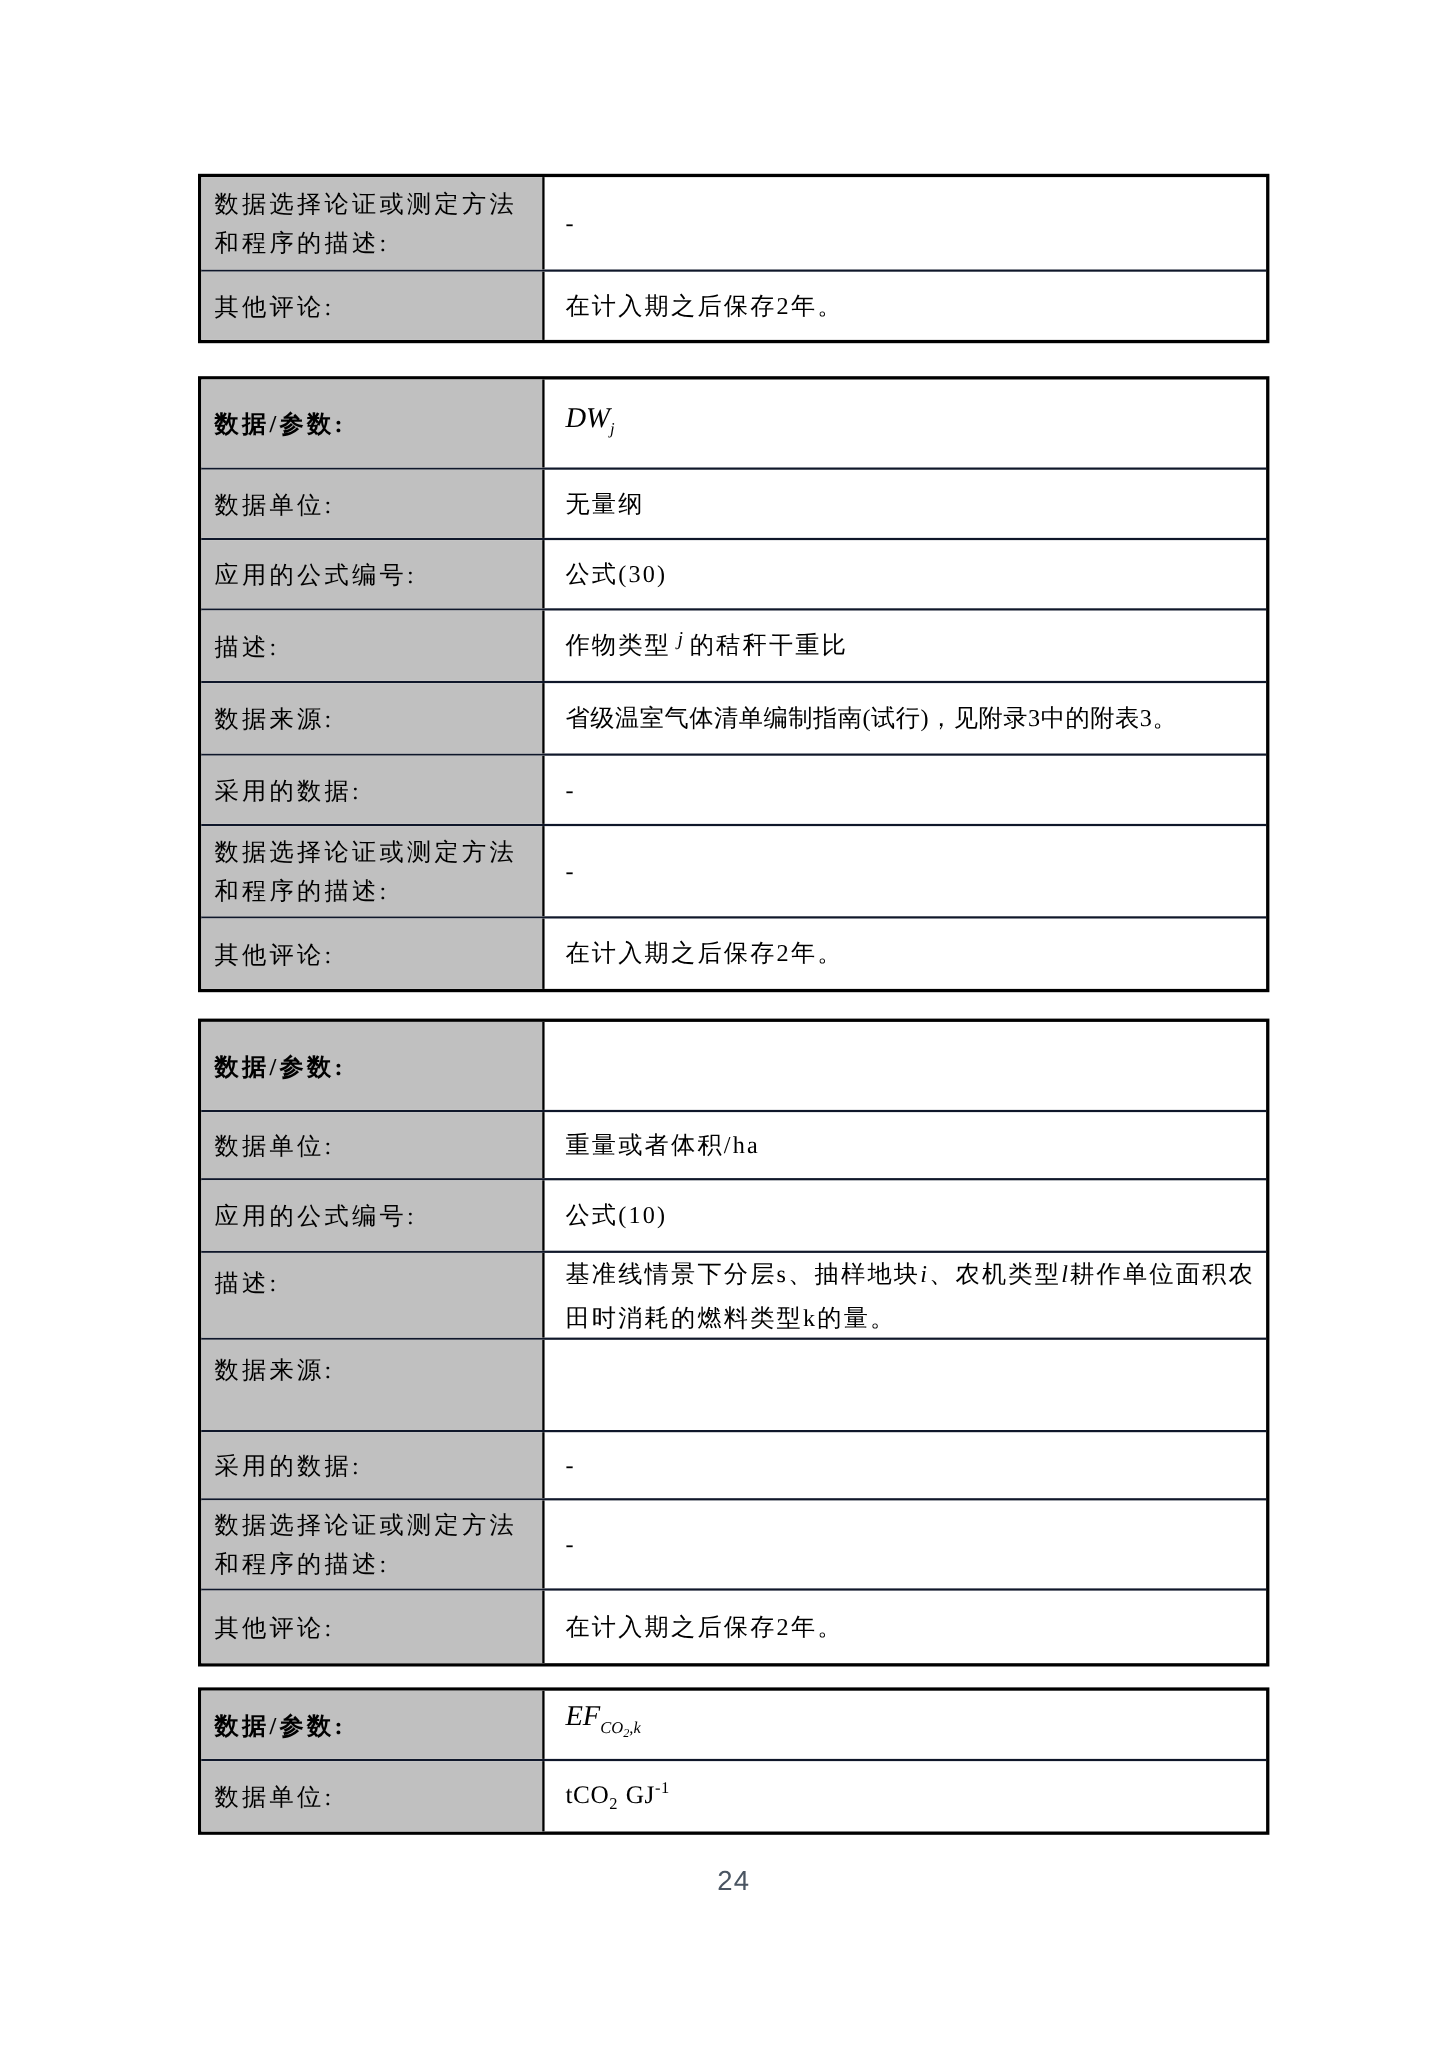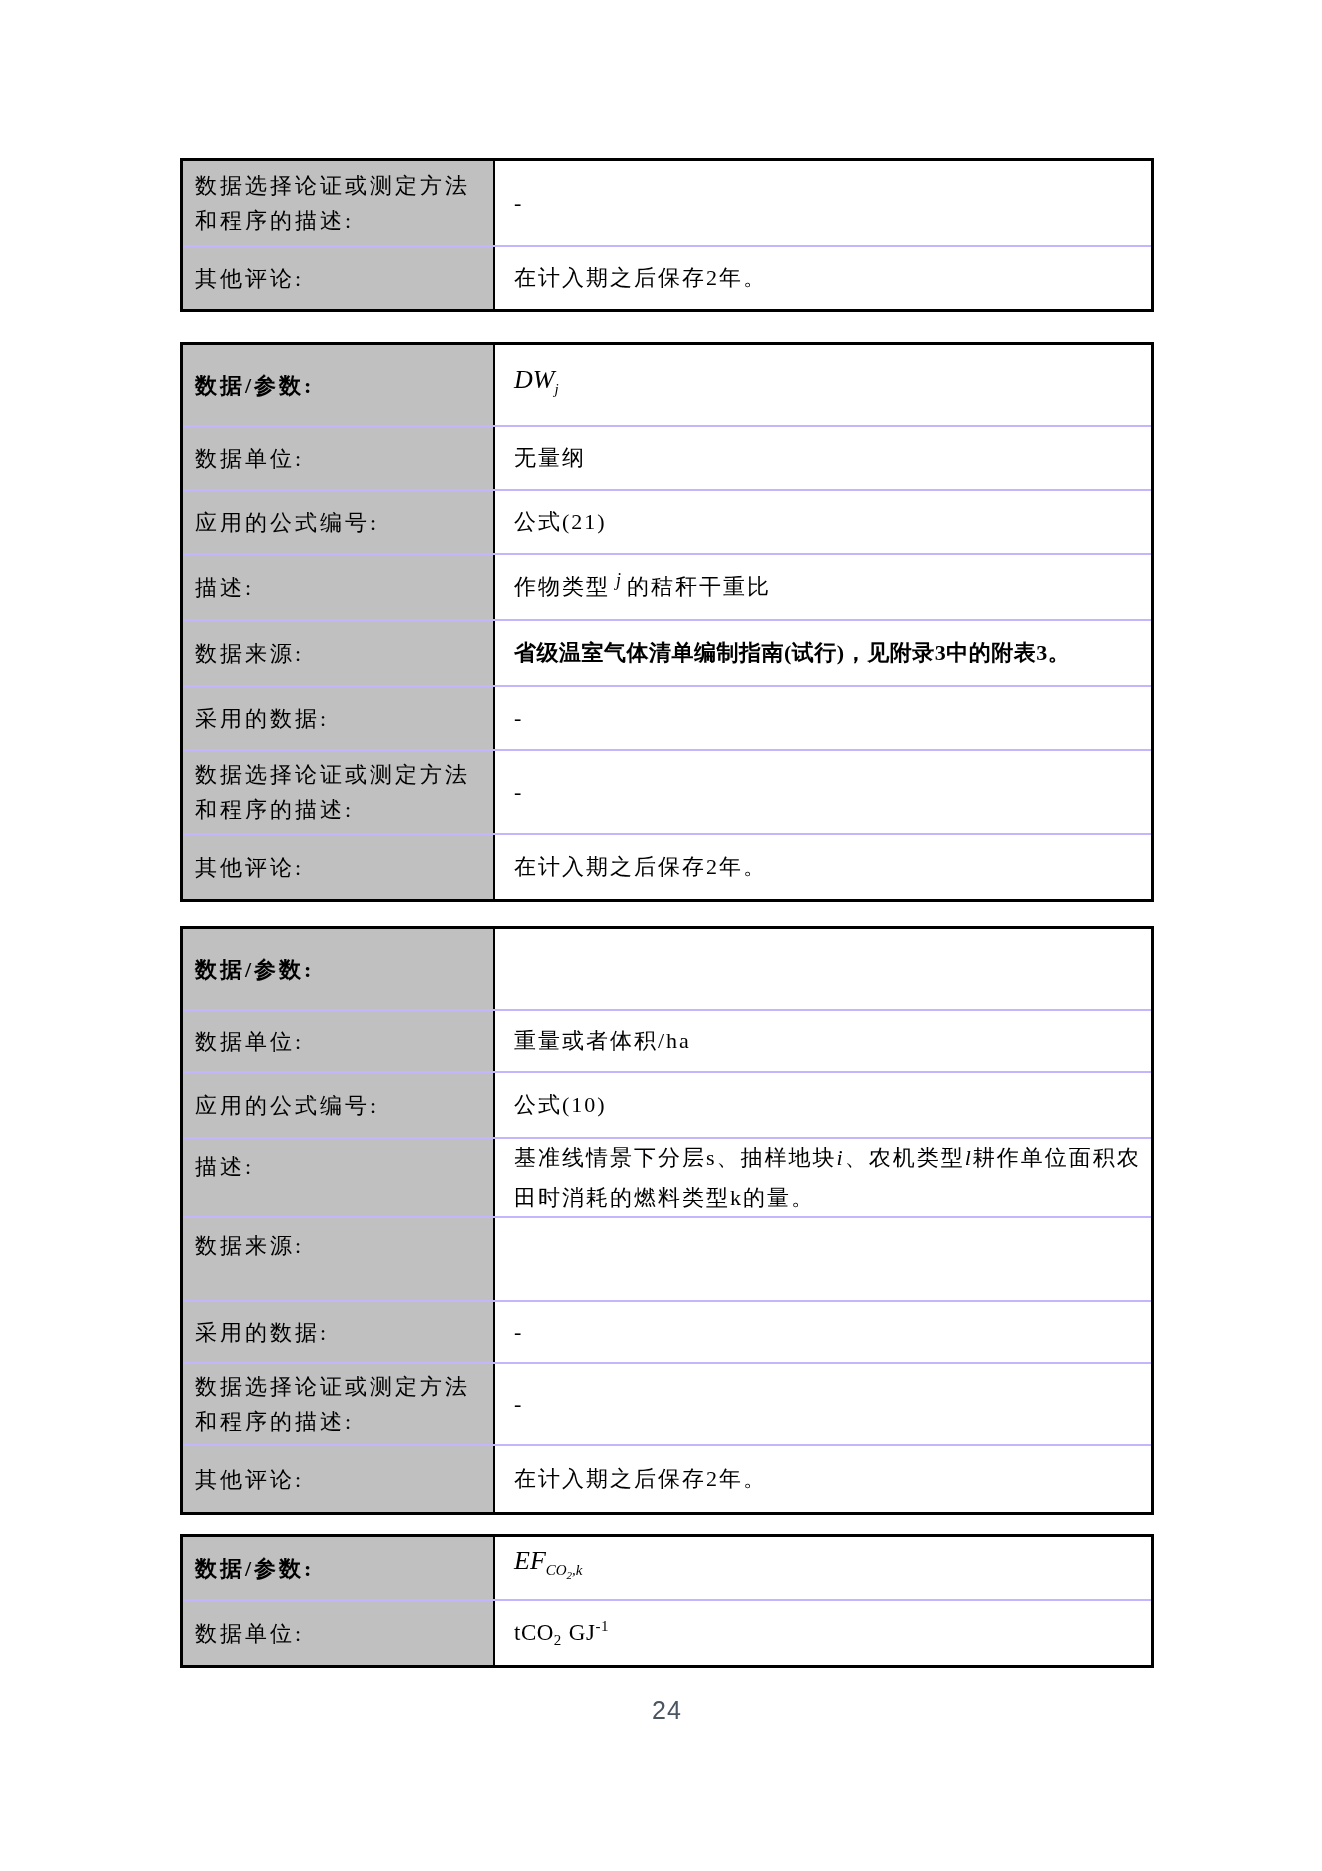--- a/index.html
+++ b/index.html
@@ -8,39 +8,39 @@
     width:1322px; height:1871px; position:relative; overflow:hidden;
     font-family:"Liberation Serif","DejaVu Serif",serif; color:#000;
   }
   .page { position:relative; width:1322px; height:1731px; background:#fff; }
 
   .ptable {
     position:absolute; left:180px; width:974px;
     border:3px solid #000; background:#fff;
   }
   .trow { display:flex; }
-  .trow + .trow { border-top:2px solid #c4b5fd;justify-content:space-between; }
+  .trow + .trow { border-top:2px solid #0f172a;justify-content:space-between; }
 
   .lcell {
     width:312px; flex:0 0 312px; background:#c0c0c0;
     border-right:2px solid #000;
     display:flex; flex-direction:column; justify-content:center;
     padding:4px 4px 4px 12px;
     font-size:22px; letter-spacing:3px; line-height:35px;
   }
   .lcell.top { justify-content:flex-start; padding-top:10px; }
   .lcell.boldlbl { font-weight:bold; }
 
   .vcell {
     flex:1 1 auto; display:flex; flex-direction:column; justify-content:center;
     padding:4px 8px 4px 19px;
     font-size:22px; letter-spacing:2px; line-height:40px;
   }
   .vcell .vtext { display:block; }
-  .tight { letter-spacing:0.5px;font-weight:bold; }
+  .tight { letter-spacing:0.5px; }
 
   
   .math { font-style:italic; font-size:26px; letter-spacing:0; line-height:30px; }
   .math sub { font-size:15px; font-style:italic; letter-spacing:0; }
   .math sub sub { font-size:11px; }
   .inline-var { font-style:italic; }
   .raised-var {
     font-style:italic; font-size:18px; letter-spacing:0;
     position:relative; top:-8px; margin:0 6px;
   }
@@ -101,21 +101,21 @@
       </div>
       <div class="vcell">
         <span class="vtext">无量纲</span>
       </div>
     </div>
     <div class="trow" style="height:64px">
       <div class="lcell">
         <span>应用的公式编号:</span>
       </div>
       <div class="vcell">
-        <span class="vtext">公式(21)</span>
+        <span class="vtext">公式(30)</span>
       </div>
     </div>
     <div class="trow" style="height:66px">
       <div class="lcell">
         <span>描述:</span>
       </div>
       <div class="vcell">
         <span class="vtext"><span>作物类型</span><span class="raised-var">j</span><span>的秸秆干重比</span></span>
       </div>
     </div>

